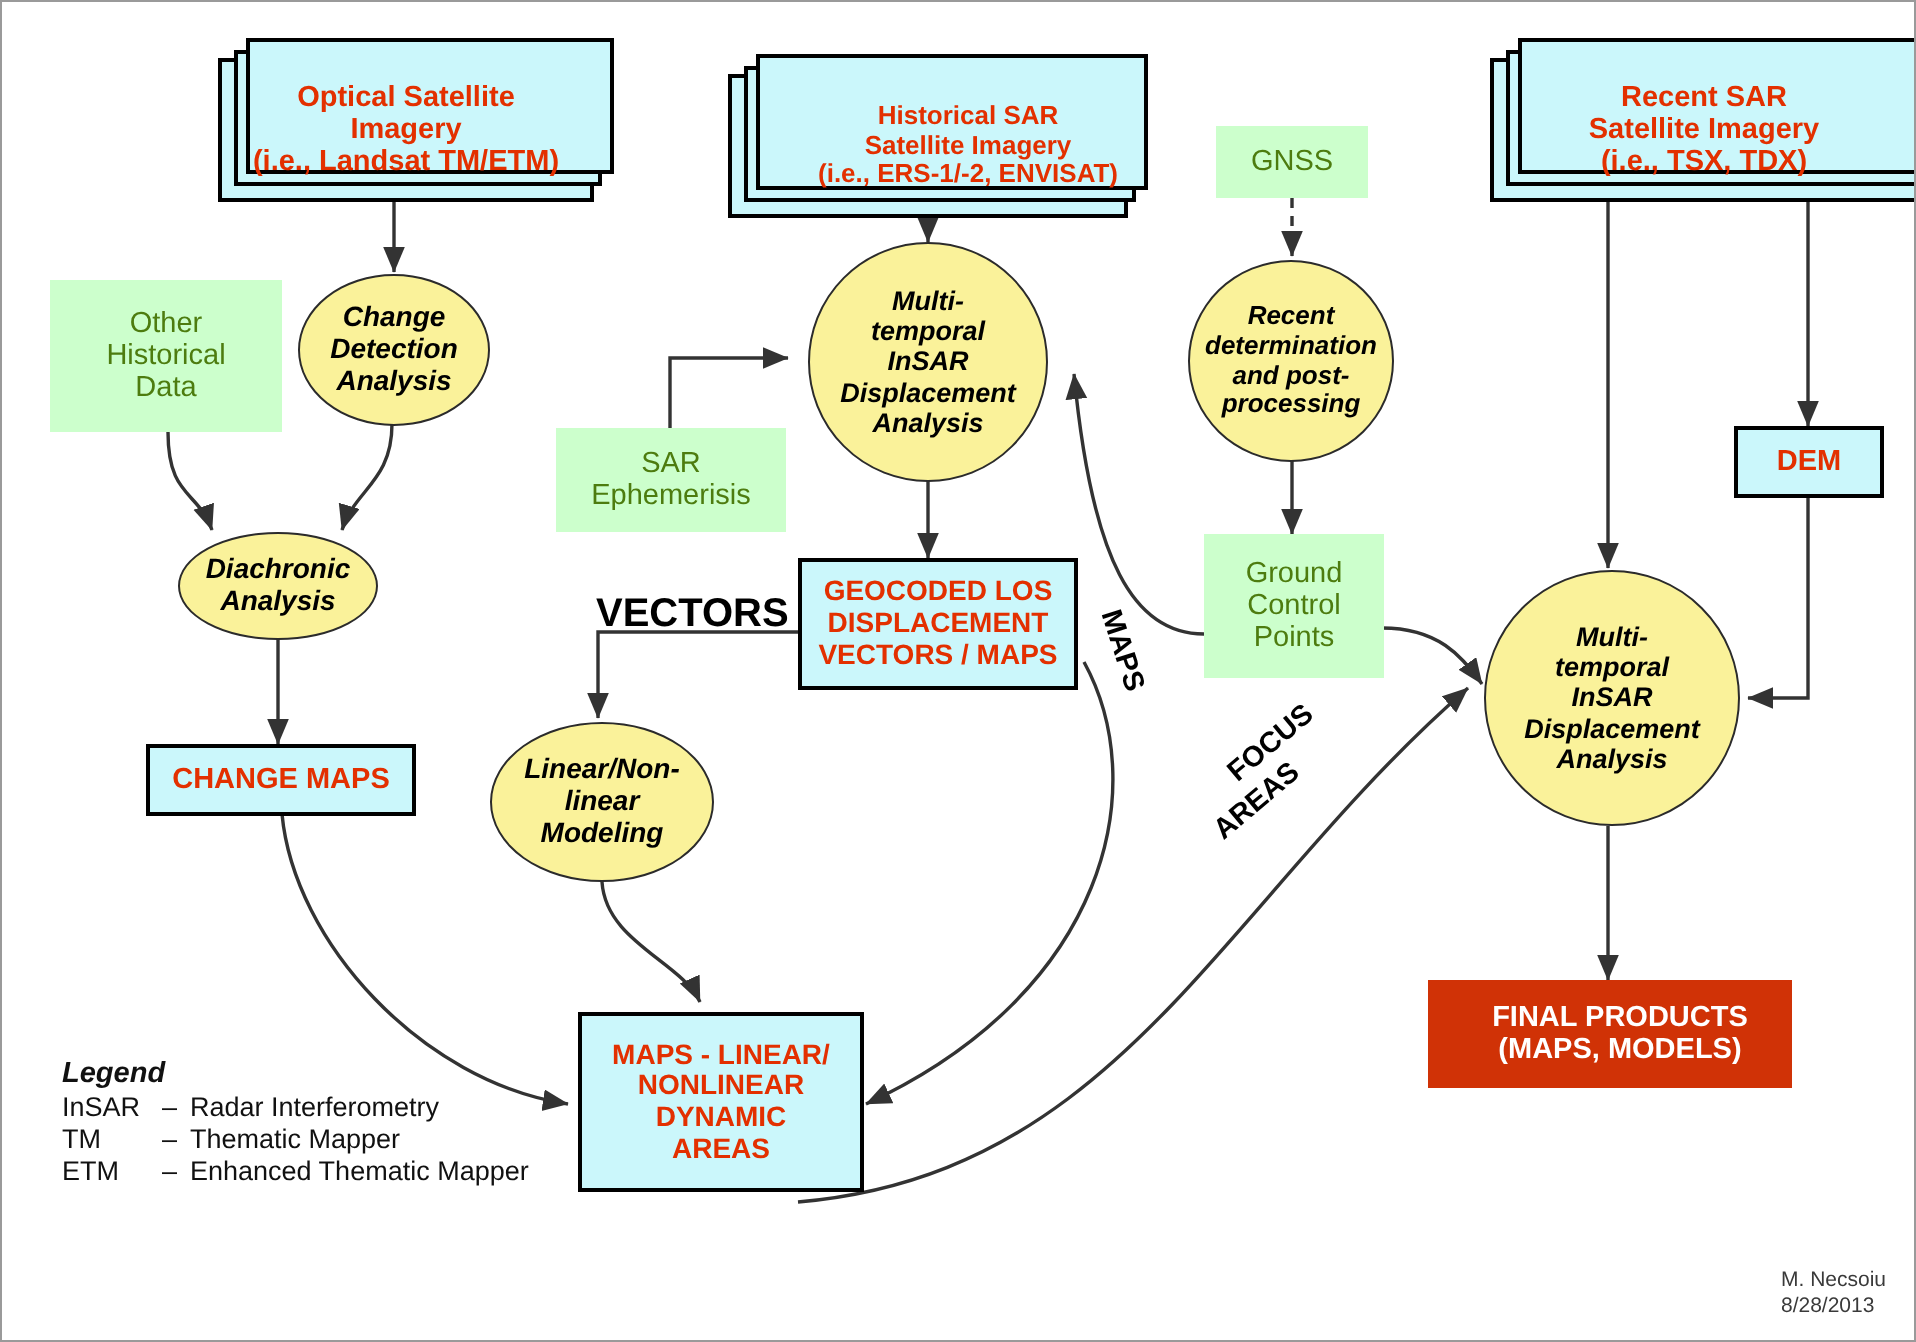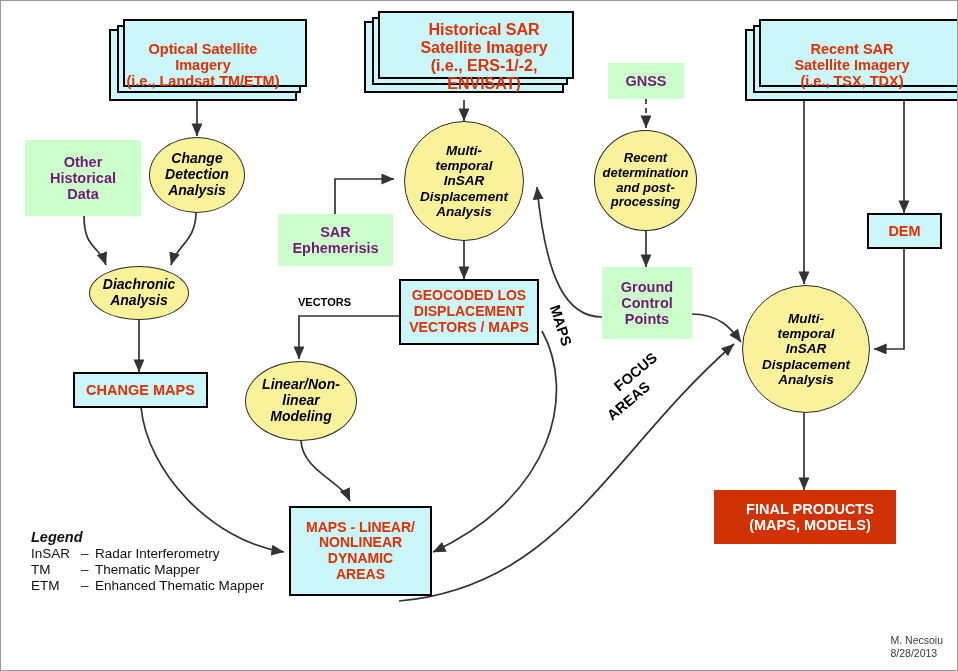--- a/index.html
+++ b/index.html
@@ -39,22 +39,22 @@
     border:2px solid #000000;
     z-index:-1;
   }
   .stack::before{left:6px;top:-6px;right:-6px;bottom:6px;}
   .stack::after{left:12px;top:-12px;right:-12px;bottom:12px;}
 
   
   .box-green{
     background:#CCFFCC;
     border:0;
-    color:#701a75;
-    font-weight:bold;
+    color:#4d7c0f;
+    font-weight:normal;
   }
 
   
   .box-red{
     background:#D03206;
     border:0;
     color:#ffffff;
     font-weight:bold;
     padding-left:10px;
   }
@@ -154,21 +154,21 @@
   </svg>
 
   <div class="node box-cyan stack" style="left:108px;top:28px;width:188px;height:72px;font-size:14.5px;">
     <span class="txt">
       <span>Optical Satellite</span><br>
       <span>Imagery</span><br>
       <span>(i.e., Landsat TM/ETM)</span>
     </span>
   </div>
 
-  <div class="node box-cyan stack" style="left:363px;top:20px;width:200px;height:72px;font-size:16px;padding-left:40px;">
+  <div class="node box-cyan stack" style="left:363px;top:36px;width:200px;height:72px;font-size:13px;padding-left:40px;">
     <span class="txt">
       <span>Historical SAR</span><br>
       <span>Satellite Imagery</span><br>
       <span>(i.e., ERS-1/-2, ENVISAT)</span>
     </span>
   </div>
 
   <div class="node box-cyan stack" style="left:696px;top:28px;width:214px;height:72px;font-size:14.5px;margin-left:48px;">
     <span class="txt">
       <span>Recent SAR</span><br>
@@ -281,21 +281,21 @@
     </span>
   </div>
 
   <div class="node box-red" style="left:713px;top:489px;width:182px;height:54px;font-size:14.5px;">
     <span class="txt">
       <span>FINAL PRODUCTS</span><br>
       <span>(MAPS, MODELS)</span>
     </span>
   </div>
 
-  <div class="lbl" style="left:297px;top:295px;font-size:11px;">VECTORS</div>
+  <div class="lbl" style="left:297px;top:295px;font-size:20px;">VECTORS</div>
 
   <div class="lbl" style="left:561px;top:302px;font-size:14.5px;transform:rotate(72deg);transform-origin:left top;">MAPS</div>
 
   <div class="lbl" style="left:610px;top:381px;font-size:14.5px;transform:rotate(-40deg);transform-origin:left top;">FOCUS</div>
   <div class="lbl" style="left:603px;top:410px;font-size:14.5px;transform:rotate(-40deg);transform-origin:left top;">AREAS</div>
 
   <div id="legend">
     <div class="lg-title">Legend</div>
     <table>
       <tbody>

